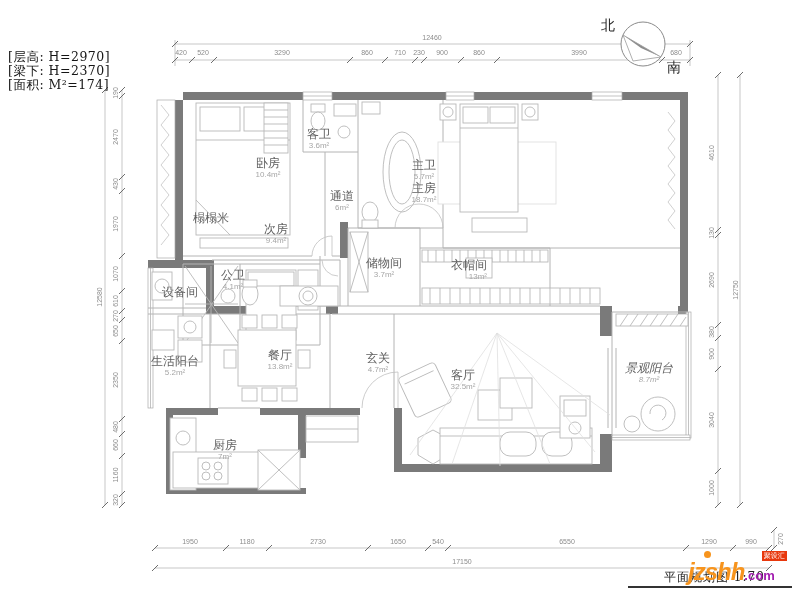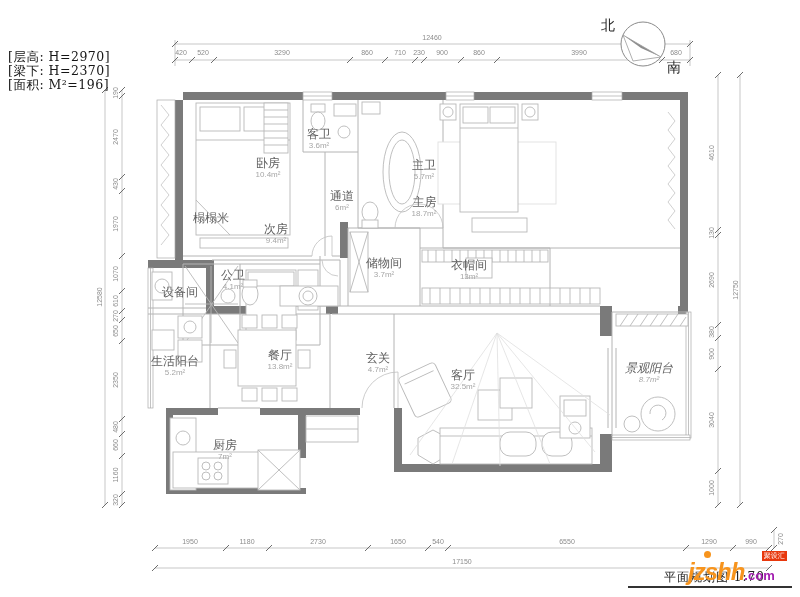--- a/index.html
+++ b/index.html
@@ -261,58 +261,58 @@
   <g>
     <circle cx="643" cy="44" r="22" fill="#ffffff" stroke="#8a8a8a" stroke-width="1"></circle>
     <polygon points="623,35 661,57 641,48" fill="#8c8c8c" stroke="none"></polygon>
     <polygon points="623,35 661,57 633,61" fill="none" stroke="#9a9a9a" stroke-width="0.8"></polygon>
   </g>
 </svg>
 
   <div class="info">
     <div>[层高: H=2970]</div>
     <div>[梁下: H=2370]</div>
-    <div>[面积: M²=196]</div>
+    <div>[面积: M²=174]</div>
   </div>
 
   <div class="compass-label" style="left:608px;top:26px;">北</div>
   <div class="compass-label" style="left:674px;top:68px;">南</div>
 
   <div class="room-label" style="left:268px;top:168px;">
     <div class="rname">卧房</div>
       <div class="rarea">10.4m²</div>
     </div>
   <div class="room-label" style="left:319px;top:139px;">
     <div class="rname">客卫</div>
       <div class="rarea">3.6m²</div>
     </div>
   <div class="room-label" style="left:424px;top:170px;">
     <div class="rname">主卫</div>
       <div class="rarea">5.7m²</div>
     </div>
-  <div class="room-label" style="left:424px;top:207px;text-align:right;">
+  <div class="room-label" style="left:424px;top:193px;">
     <div class="rname">主房</div>
       <div class="rarea">18.7m²</div>
     </div>
   <div class="room-label" style="left:342px;top:201px;">
     <div class="rname">通道</div>
       <div class="rarea">6m²</div>
     </div>
   <div class="room-label" style="left:276px;top:234px;">
     <div class="rname">次房</div>
       <div class="rarea">9.4m²</div>
     </div>
   <div class="room-label" style="left:211px;top:218px;">
     <div class="rname">榻榻米</div>
     </div>
   <div class="room-label" style="left:384px;top:268px;">
     <div class="rname">储物间</div>
       <div class="rarea">3.7m²</div>
     </div>
-  <div class="room-label" style="left:469px;top:270px;">
+  <div class="room-label" style="left:469px;top:270px;text-align:right;">
     <div class="rname">衣帽间</div>
       <div class="rarea">13m²</div>
     </div>
   <div class="room-label" style="left:180px;top:292px;">
     <div class="rname">设备间</div>
     </div>
   <div class="room-label" style="left:233px;top:280px;">
     <div class="rname">公卫</div>
       <div class="rarea">4.1m²</div>
     </div>

